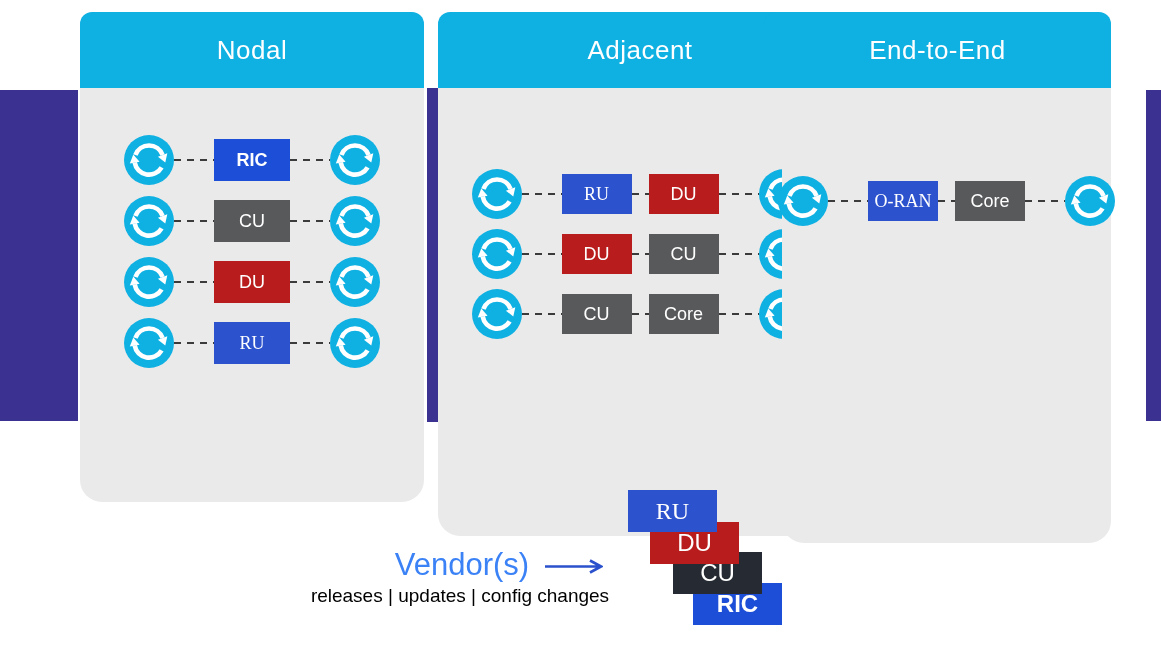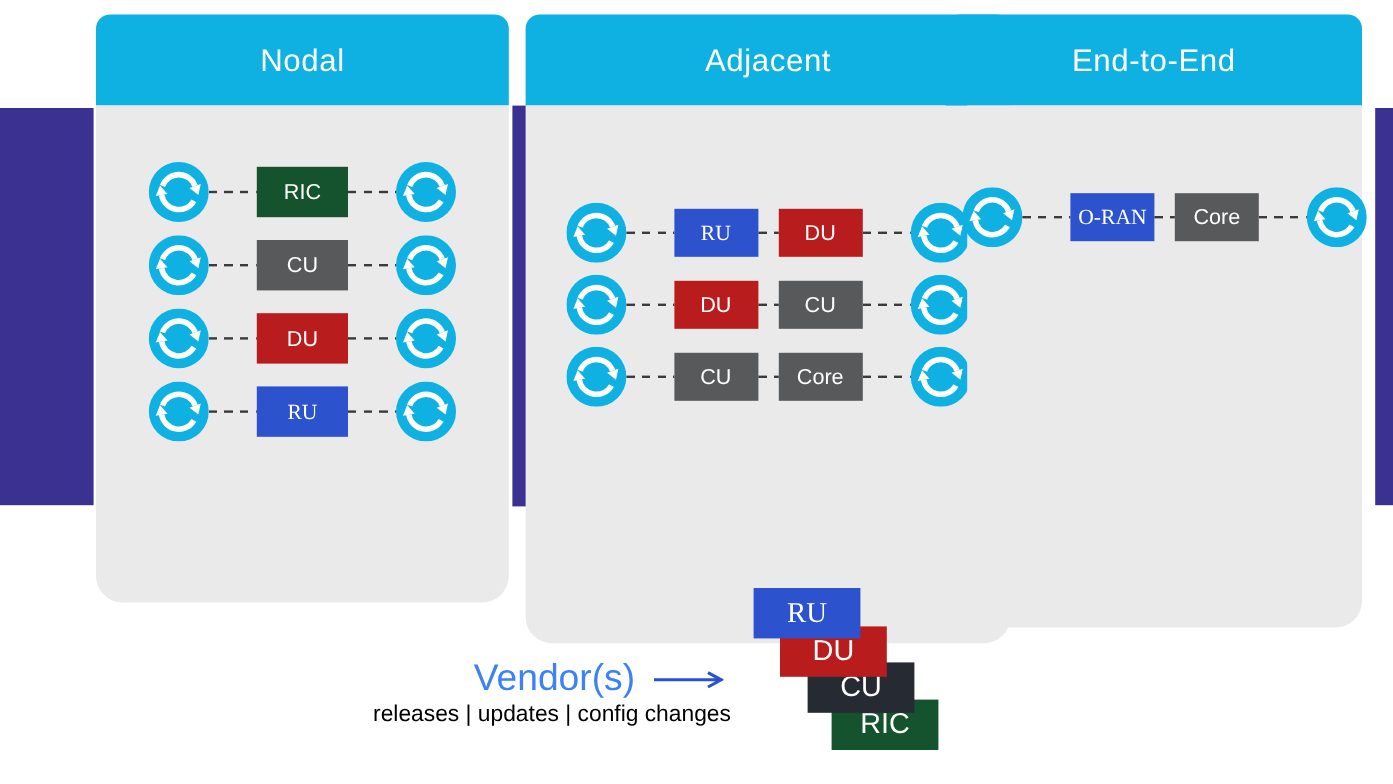--- a/index.html
+++ b/index.html
@@ -9,52 +9,52 @@
   .band { position:absolute; background:#3a3191; }
   .band-left  { left:0;    top:90px; width:78px; height:331px; }
   .band-mid1  { left:427px; top:88px; width:12px; height:334px; }
   .band-mid2  { left:787px; top:90px; width:12px; height:332px; }
   .band-right { left:1146px; top:90px; width:15px; height:331px; }
 
   
   .panel { position:absolute; top:12px; }
   .panel-nodal    { left:80px;  width:344px; }
   .panel-adjacent { left:438px; width:404px; }
-  .panel-e2e      { left:788px; width:347px; }
+  .panel-e2e      { left:764px; width:347px; }
 
   .panel-header {
     height:76px; background:#0fb0e2; border-radius:12px 12px 0 0;
     display:flex; align-items:center; justify-content:center;
     color:#ffffff; font-size:26px; letter-spacing:0.5px;
   }
   .panel-body {
     background:#eaeaeb; height:367px; border-radius:0 0 22px 22px;
     display:flex; flex-direction:column; align-items:center;
   }
   .panel-nodal .panel-body    { padding-top:47px; gap:11px; }
   .panel-adjacent .panel-body { padding-top:81px; gap:10px; }
-  .panel-e2e .panel-body      { padding-top:68px;margin-left:18px; }
+  .panel-e2e .panel-body      { padding-top:88px;margin-left:18px; }
 
   .row { display:flex; align-items:center; }
   .sync { width:50px; height:50px; display:block; flex:0 0 auto; }
   .sync svg { display:block; }
 
   .dash { height:2px; flex:0 0 auto;
     background:repeating-linear-gradient(90deg,#3b3b3b 0 7px,transparent 7px 13px); }
   .dash-outer { width:40px; }
   .dash-mid   { width:17px; }
 
   .nbox, .abox {
     display:flex; align-items:center; justify-content:center;
     color:#ffffff; font-size:18px; flex:0 0 auto;
   }
   .nbox { width:76px; height:42px; }
   .abox { width:70px; height:40px; }
 
-  .c-indigo   { background:#14532d; }
+  .c-indigo   { background:#1d4ed8;font-weight:bold; }
   .c-cyan     { background:#b91c1c; }
   .c-blue     { background:#2c52ce;font-family:Liberation Serif, serif; }
   .c-gray     { background:#58595b; }
   .c-charcoal { background:#262b33; }
 
   
   .legend { position:absolute; left:0; top:0; width:1161px; height:653px; pointer-events:none; }
   .legend-title {
     position:absolute; left:330px; top:547px; width:264px; text-align:center;
     font-size:31px; color:#3b82f6;

